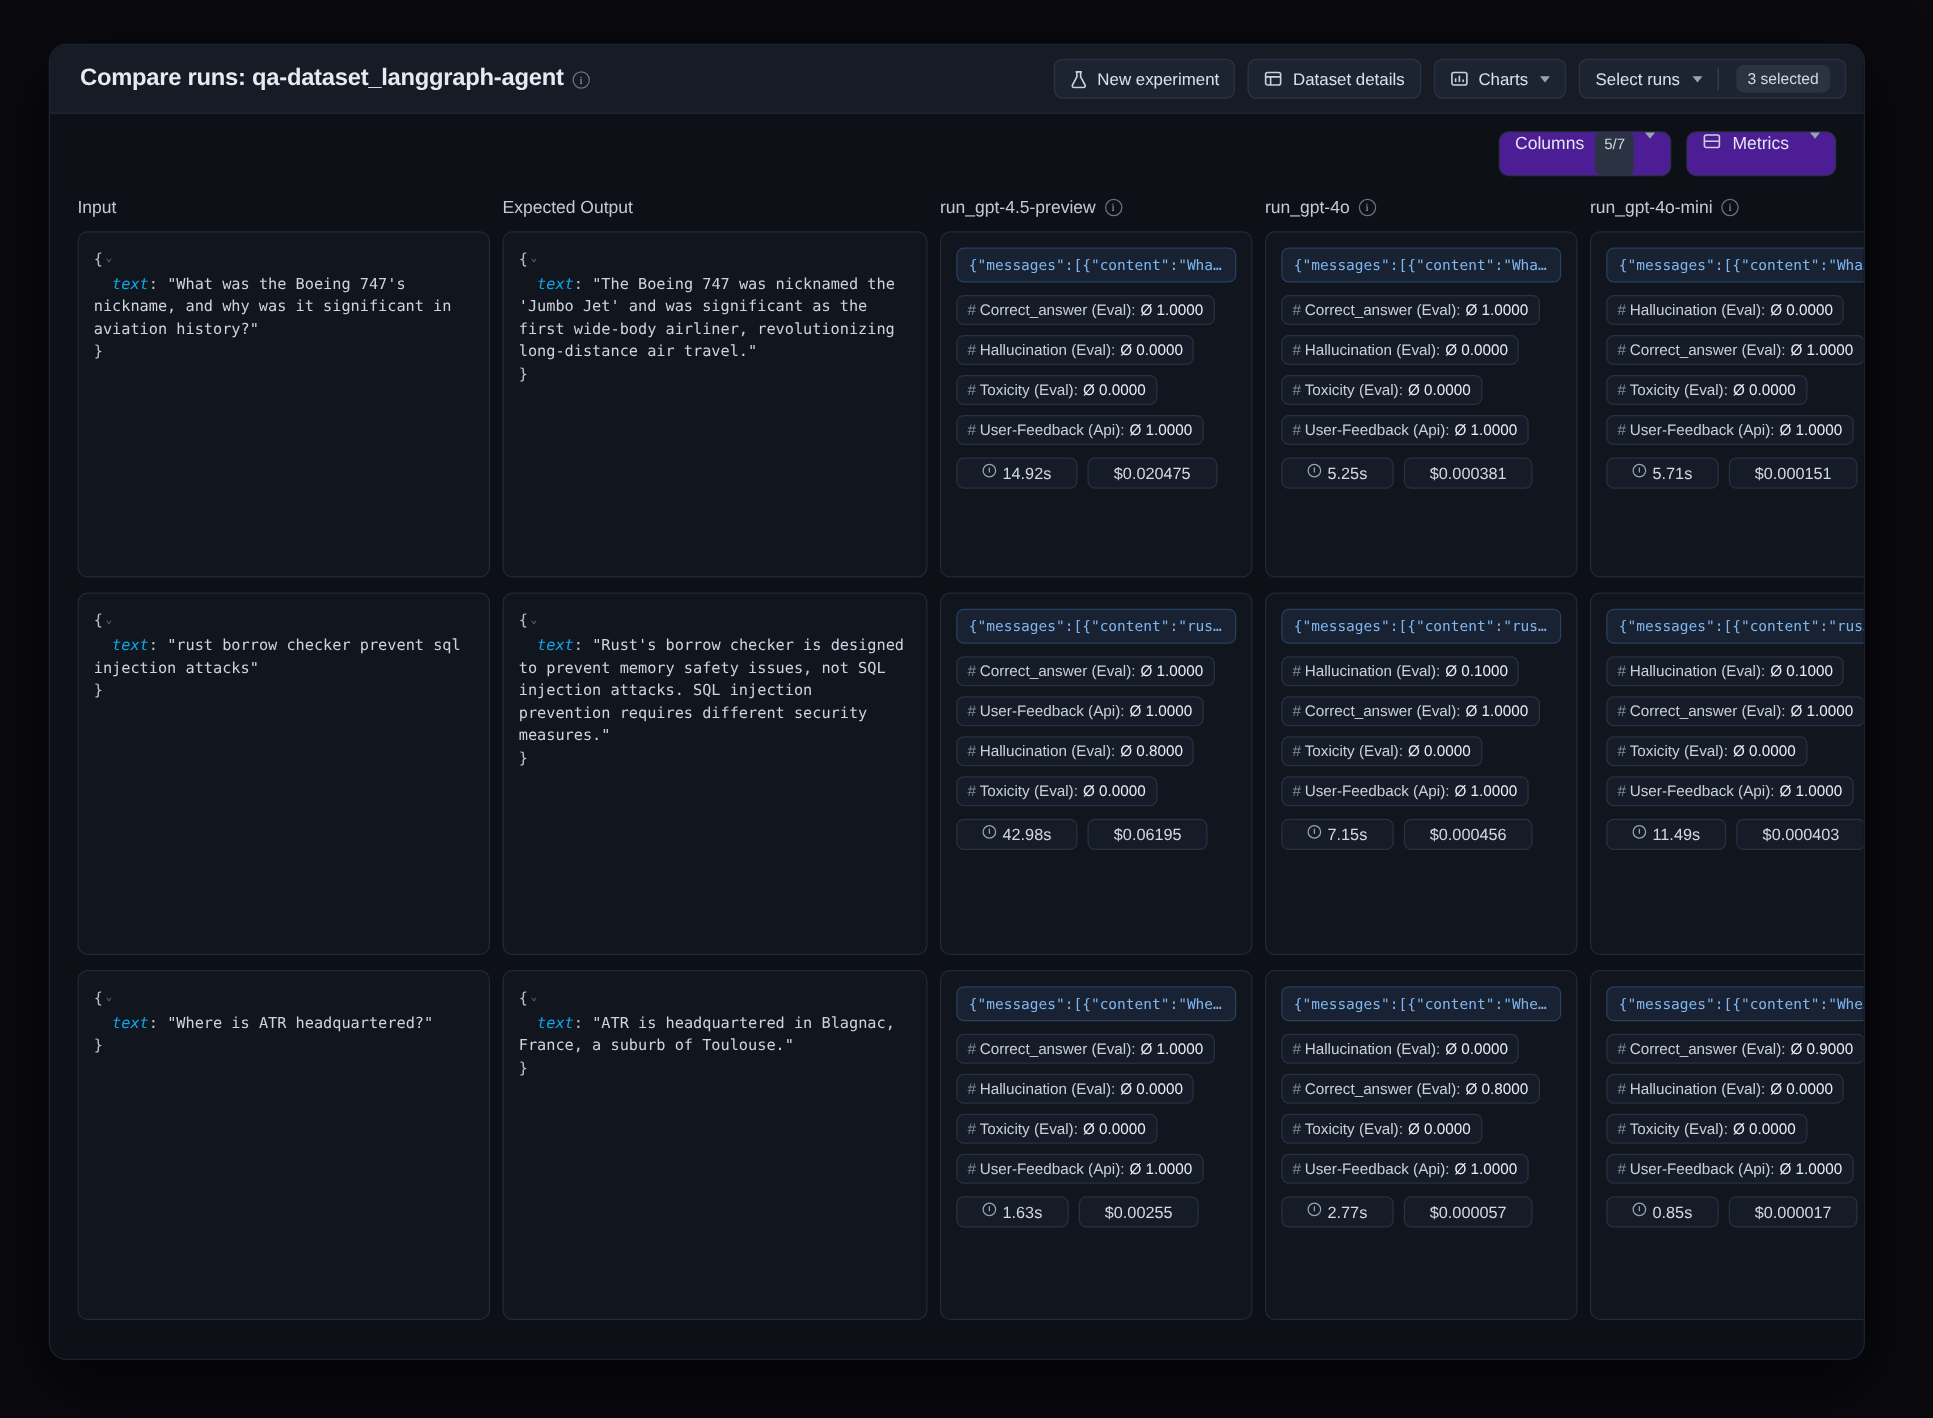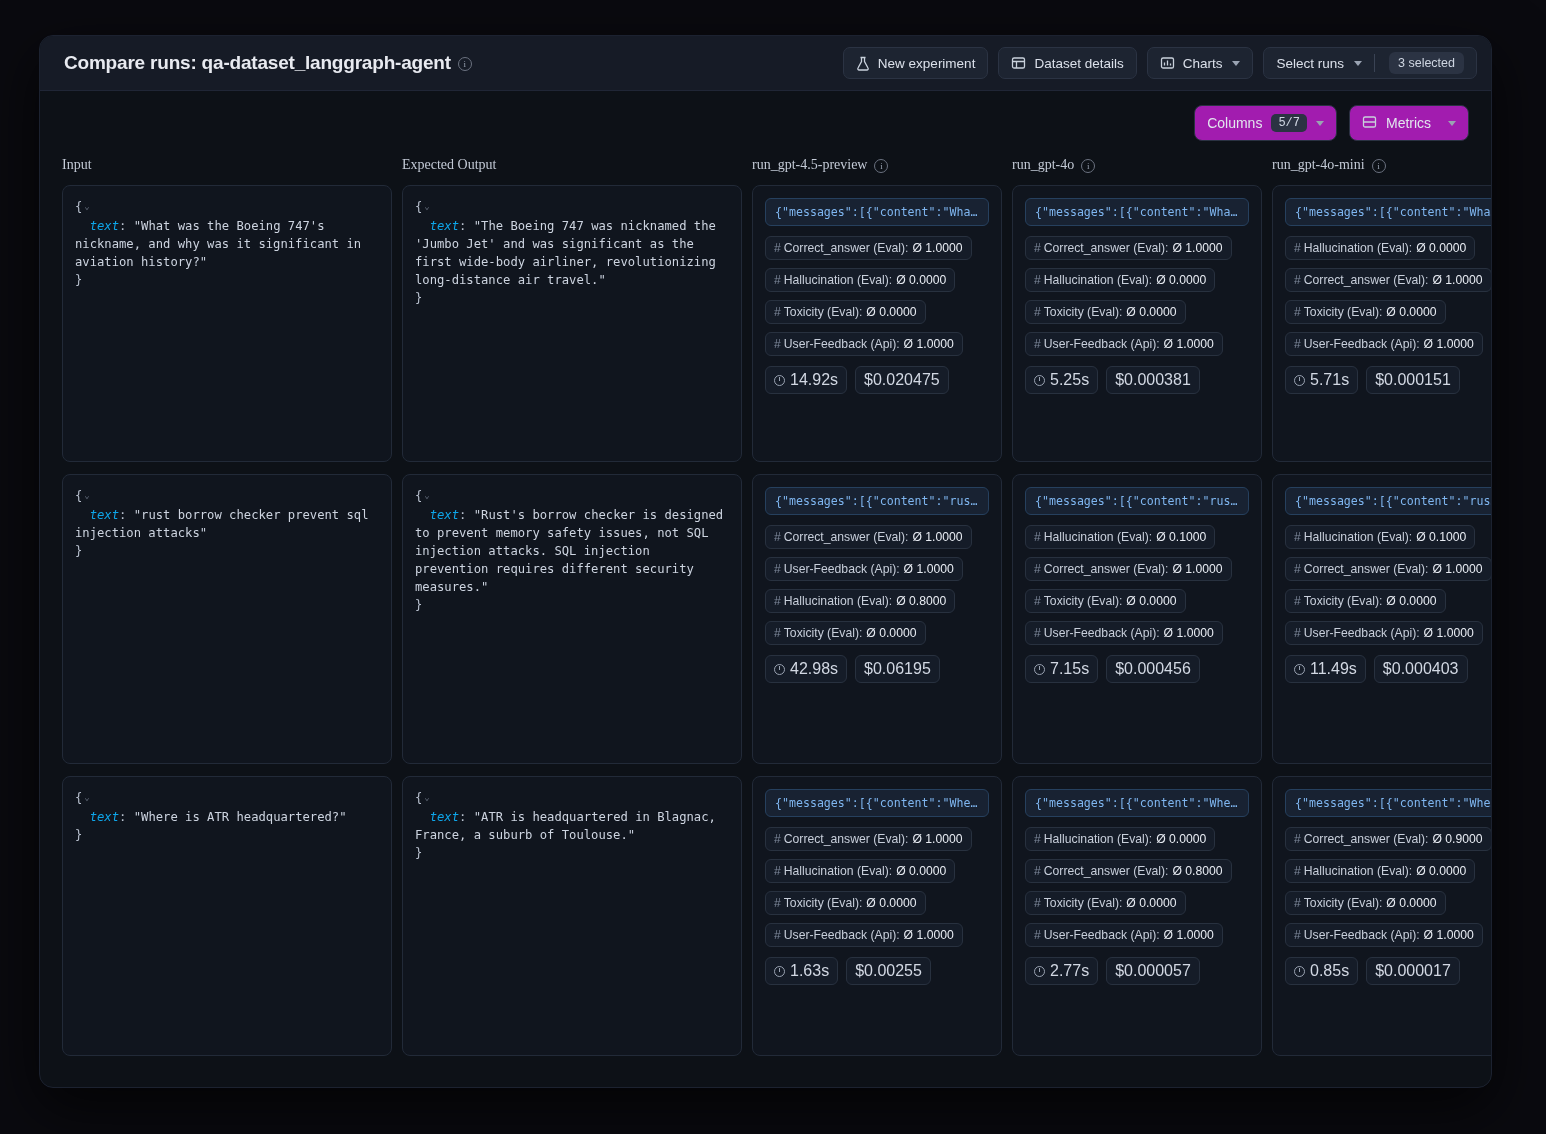--- a/index.html
+++ b/index.html
@@ -97,56 +97,53 @@
     display: flex;
     justify-content: flex-end;
     align-items: center;
     gap: 12px;
     padding: 14px 22px 10px 0;
   }
   .tbtn {
     height: 36px;
     min-width: 120px;
     display: flex;
-    align-items: center;
     gap: 9px;
     padding: 0 12px;
-    background: #a21caf;
+    background: #4c1d95;
     border: 1px solid #2a3242;
     border-radius: 8px;
     color: #e2e6ee;
     font-size: 14px;
     cursor: pointer;
   }
   .count-pill {
     background: #2b3343;
     border-radius: 5px;
     padding: 2px 7px;
     font-size: 12px;
     color: #cfd6e2;
-    font-family: Liberation Mono, monospace;
   }
   .tbtn .chev { margin-left: auto; }
   
   .grid-wrap {
     flex: 1;
     overflow: hidden;
     padding: 0 22px 12px 22px;
   }
   .col-headers {
     display: flex;
     gap: 10px;
     padding: 6px 0 12px 0;
   }
   .col-head {
     font-size: 14px;
     color: #c3cad6;
     display: flex;
     align-items: center;
-    font-family: Liberation Serif, serif;
   }
   .c-input   { width: 330px; flex: none; }
   .c-output  { width: 340px; flex: none; }
   .c-run     { width: 250px; flex: none; }
   .rows { display: flex; flex-direction: column; gap: 12px; }
   .row {
     display: flex;
     gap: 10px;
   }
   .cell {
@@ -211,28 +208,27 @@
   .metric .mname { color: #c8cfdb; }
   .metric .mval { color: #e8ecf3; margin-left: 4px; }
   .statrow {
     display: flex;
     gap: 8px;
     margin-top: 2px;
     align-items: center;
   }
   .stat {
     display: inline-flex;
-    align-items: center;
     gap: 5px;
     background: #151c28;
     border: 1px solid #28313f;
     border-radius: 6px;
     color: #d2d8e3;
-    font-size: 16px;
-    padding: 4px 8px;
+    font-size: 13px;
+    padding: 4px 20px;
   }
   .clock {
     width: 11px; height: 11px;
     border: 1.4px solid #9aa3b2;
     border-radius: 50%;
     position: relative;
     flex: none;
   }
   .clock::after {
     content: "";

